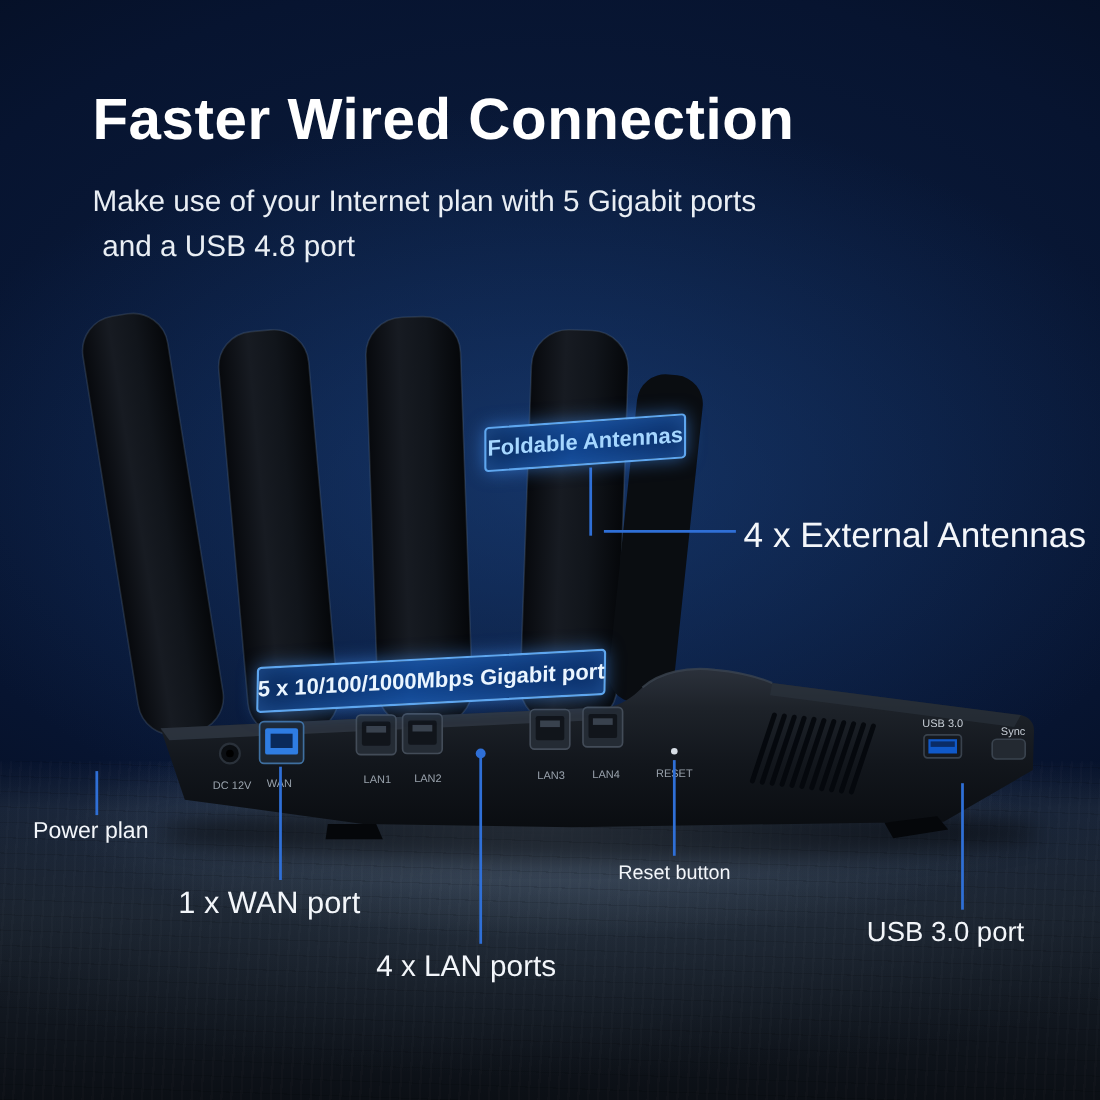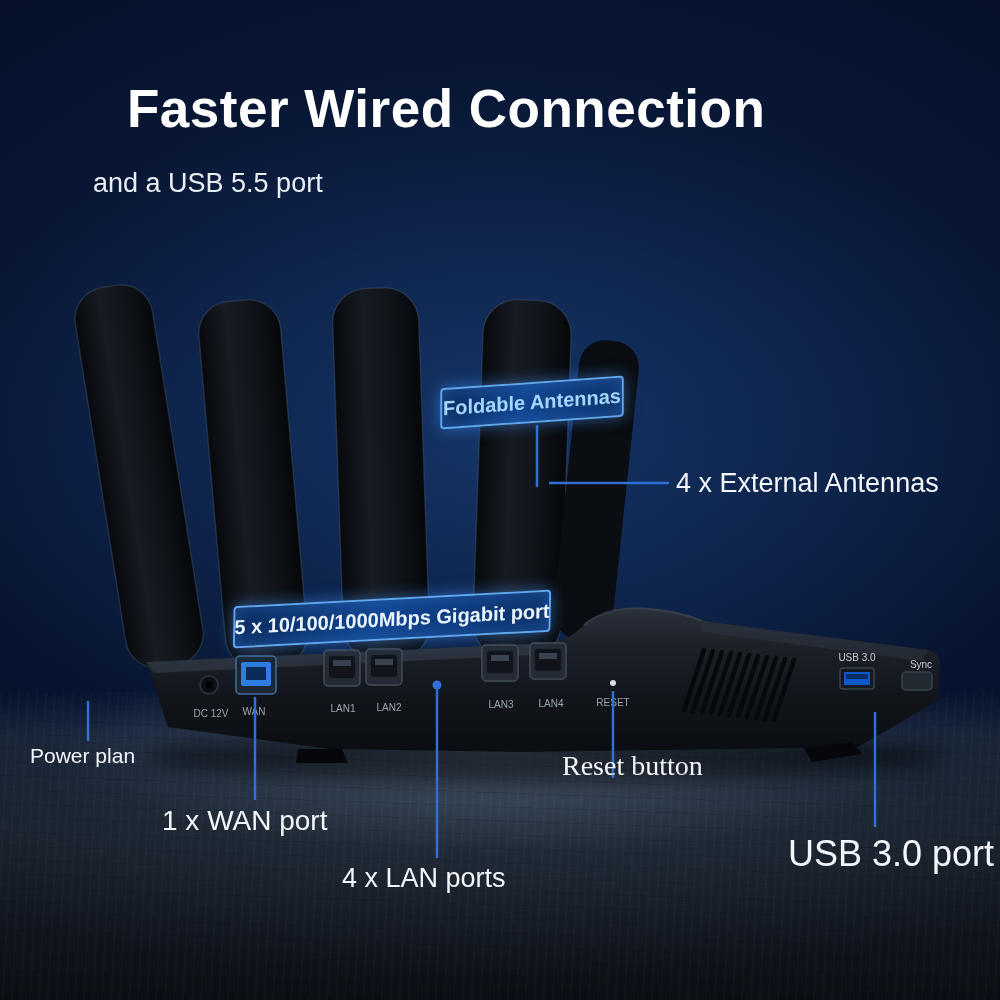--- a/index.html
+++ b/index.html
@@ -19,57 +19,58 @@
       linear-gradient(180deg, rgba(8,12,20,0) 0%, rgba(46,58,72,0.45) 14%, rgba(28,36,46,0.85) 45%, #0b0f15 100%);
   }
   .ground::after {
     content:""; position:absolute; inset:0; opacity:.7;
     background:
       repeating-linear-gradient(93deg, rgba(255,255,255,0.025) 0px, rgba(255,255,255,0.025) 2px, rgba(0,0,0,0) 2px, rgba(0,0,0,0) 9px),
       repeating-linear-gradient(2deg, rgba(0,0,0,0.14) 0px, rgba(0,0,0,0.14) 1px, rgba(0,0,0,0) 1px, rgba(0,0,0,0) 14px);
   }
   .title {
     position:absolute; left:84px; top:78px;
-    font-size:53px; font-weight:700; letter-spacing:.5px; color:#ffffff;margin-left:43px;
+    font-size:53px; font-weight:700; letter-spacing:.5px; color:#ffffff;
   }
   .subtitle {
     position:absolute; left:84px; top:163px;
     font-size:27px; line-height:41px; color:#e9eef4; font-weight:400;
   }
   .sub-line { display:block; }
   .sub-line.indent { padding-left:9px; }
   .art { position:absolute; left:0; top:0; }
   .badge {
     position:absolute; display:flex; align-items:center; justify-content:center;
     background:linear-gradient(105deg, #0a2a5c 0%, #10448e 45%, #0b2f68 100%);
     border:2px solid #5ea6ef; border-radius:4px;
     box-shadow:0 0 16px rgba(70,150,255,0.55), inset 0 0 20px rgba(80,160,255,0.30);
     font-weight:700; white-space:nowrap;
   }
   .badge-antennas { left:440px; top:382px; width:184px; height:41px; transform:rotate(-4deg) skewX(-4deg); color:#a6d7ff; font-size:20px; }
   .badge-gigabit { left:233px; top:598px; width:318px; height:42px; transform:rotate(-3deg) skewX(-4deg); color:#eaf5ff; font-size:20px; }
   .callout { position:absolute; color:#f3f6fa; white-space:nowrap; }
-  .c-ext-ant { left:676px; top:468px; font-size:27px; }
+  .c-ext-ant { left:676px; top:468px; font-size:32px; }
   .c-power  { left:30px;  top:744px; font-size:21px; }
   .c-wan    { left:162px; top:805px; font-size:28px; }
   .c-lan    { left:342px; top:863px; font-size:27px; }
-  .c-reset  { left:562px; top:750px; font-size:28px;font-family:Liberation Serif, serif; }
-  .c-usb    { left:788px; top:833px; font-size:36px; }
+  .c-reset  { left:562px; top:783px; font-size:18px; }
+  .c-usb    { left:788px; top:833px; font-size:25px; }
 </style>
 </head>
 <body>
 
 <div class="stage">
 
   <div class="ground"></div>
 
   <div class="title">Faster Wired Connection</div>
 
   <div class="subtitle">
-    <span class="sub-line indent">and a USB 5.5 port</span>
+    <span class="sub-line">Make use of your Internet plan with 5 Gigabit ports</span>
+    <span class="sub-line indent">and a USB 4.8 port</span>
   </div>
 
   <svg class="art" width="1000" height="1000" viewBox="0 0 1000 1000">
     <defs>
       <linearGradient id="antGrad" x1="0" y1="0" x2="1" y2="0">
         <stop offset="0" stop-color="#07090d"></stop>
         <stop offset="0.35" stop-color="#171b22"></stop>
         <stop offset="0.65" stop-color="#11151b"></stop>
         <stop offset="1" stop-color="#05070a"></stop>
       </linearGradient>

